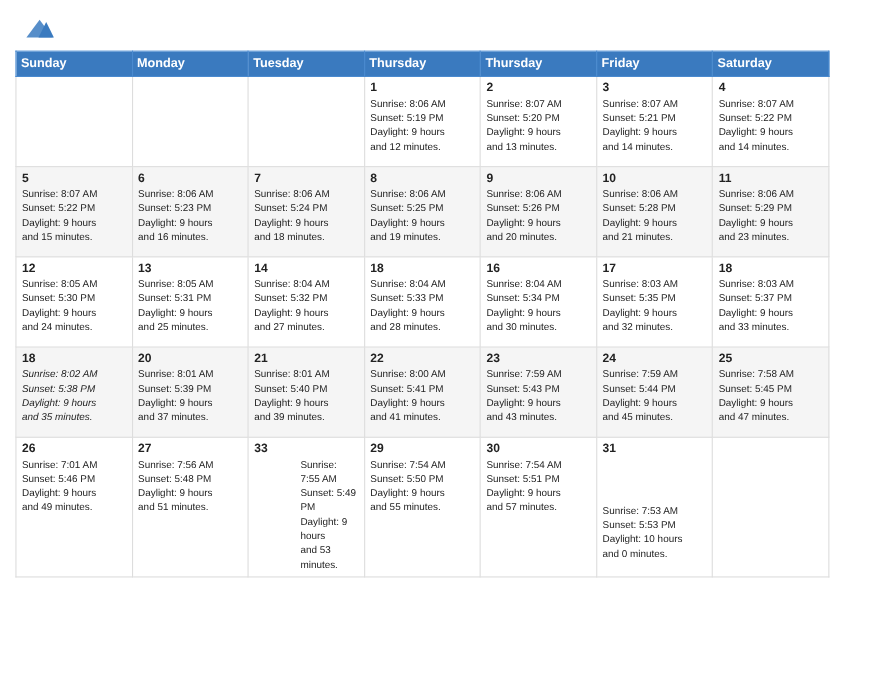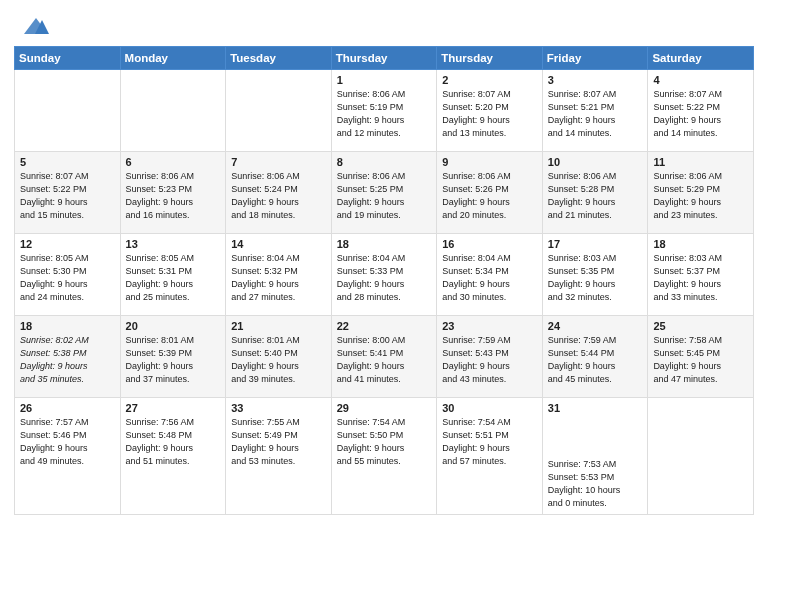--- a/index.html
+++ b/index.html
@@ -314,35 +314,35 @@
             <span class="day-num">25</span>
             <div class="day-info" style="white-space: pre-line;">Sunrise: 7:58 AM
 Sunset: 5:45 PM
 Daylight: 9 hours
 and 47 minutes.</div>
           </td>
         </tr>
         <tr>
           <td>
             <span class="day-num">26</span>
-            <div class="day-info" style="white-space: pre-line;">Sunrise: 7:57 AM
+            <div class="day-info" style="white-space: pre-line;">Sunrise: 7:01 AM
 Sunset: 5:46 PM
 Daylight: 9 hours
 and 49 minutes.</div>
           </td>
           <td>
             <span class="day-num">27</span>
             <div class="day-info" style="white-space: pre-line;">Sunrise: 7:56 AM
 Sunset: 5:48 PM
 Daylight: 9 hours
 and 51 minutes.</div>
           </td>
           <td>
             <span class="day-num">33</span>
-            <div class="day-info" style="white-space: pre-line;">Sunrise: 7:55 AM
+            <div class="day-info" style="white-space: pre-line; margin-left: 42px;">Sunrise: 7:55 AM
 Sunset: 5:49 PM
 Daylight: 9 hours
 and 53 minutes.</div>
           </td>
           <td>
             <span class="day-num">29</span>
             <div class="day-info" style="white-space: pre-line;">Sunrise: 7:54 AM
 Sunset: 5:50 PM
 Daylight: 9 hours
 and 55 minutes.</div>

